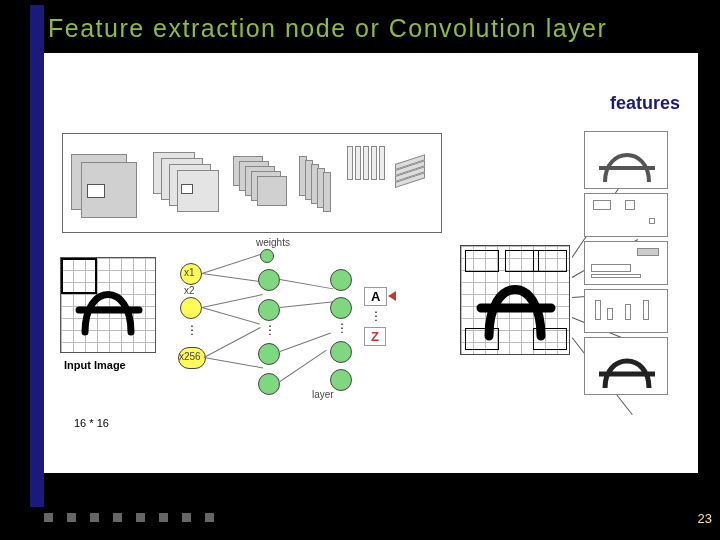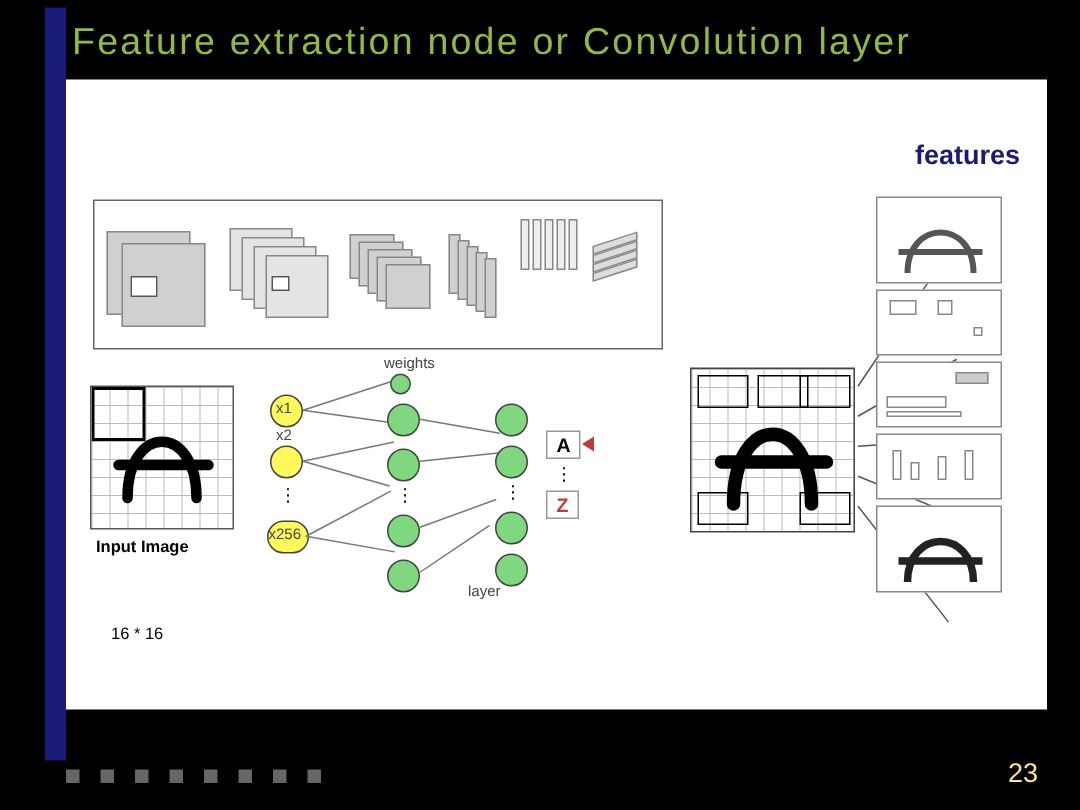--- a/index.html
+++ b/index.html
@@ -134,23 +134,23 @@
   .footer-dots {
     position: absolute;
     left: 44px; bottom: 18px;
     display: flex; gap: 14px;
   }
   .footer-dots span {
     width: 9px; height: 9px; background: #666;
   }
   .page-num {
     position: absolute;
-    right: 28px; bottom: 14px;
+    right: 8px; bottom: 14px;
     color: #ffe87a;
-    font-size: 18px;
+    font-size: 13px;
   }
 </style>
 </head>
 <body>
 
 <div class="title">Feature extraction node or Convolution layer</div>
 
 <div class="content-box">
   <div class="blue-bar"></div>
 

